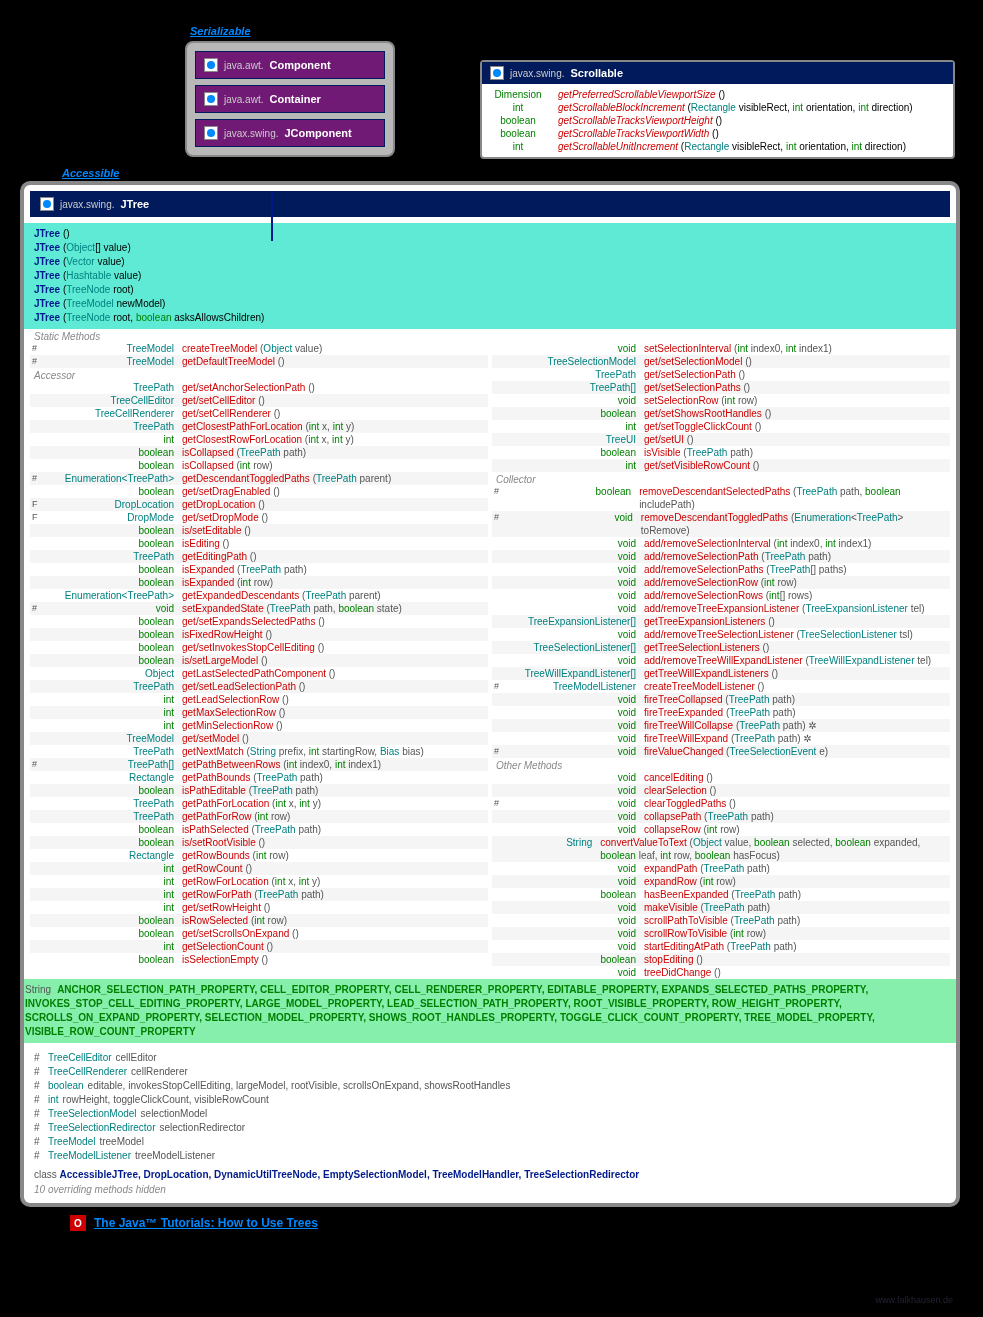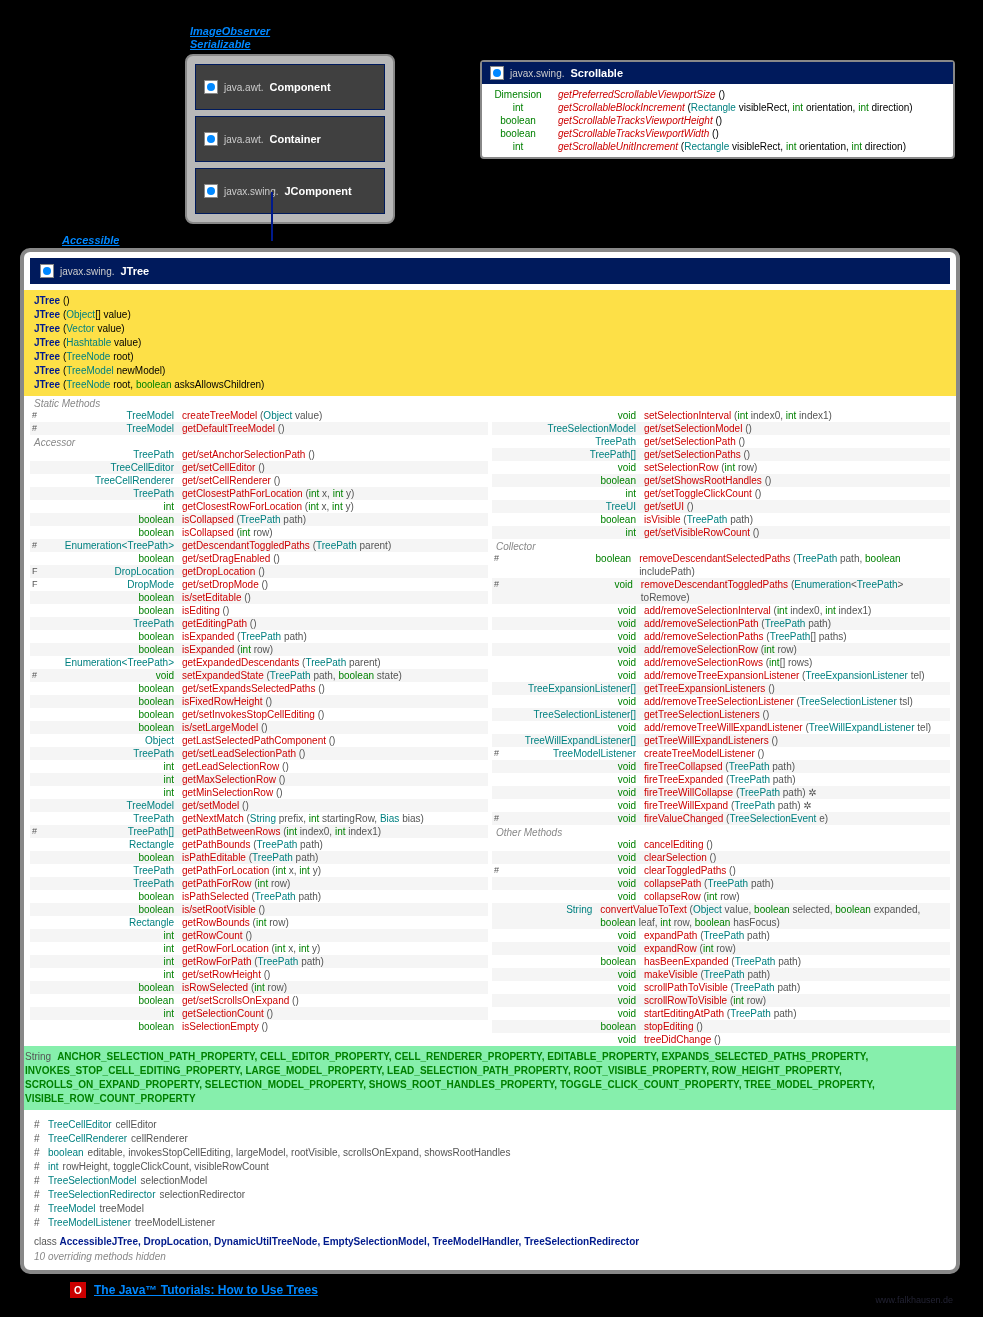--- a/index.html
+++ b/index.html
@@ -1,35 +1,35 @@
 <!DOCTYPE html>
 <html><head>
 <meta charset="utf-8">
 <style>
 *{margin:0;padding:0;box-sizing:border-box}
 body{font-family:Arial,Helvetica,sans-serif;font-size:10px;background:#000;width:983px;height:1317px;padding:25px 20px}
 .top-labels{margin-left:170px;color:#0088ff;font-weight:bold;font-style:italic;font-size:11px;line-height:13px;margin-bottom:3px}
 .top-labels div{text-decoration:underline}
 .hierarchy-box{background:#b8b8b8;border:2px solid #888;border-radius:8px;padding:8px;width:210px;margin-left:165px;display:flex;flex-direction:column;gap:6px}
-.class-item{background:#404040;color:#fff;padding:15px 8px;display:flex;align-items:center;gap:6px;border:1px solid #001a5c}
+.class-item{background:#701a75;color:#fff;padding:6px 8px;display:flex;align-items:center;gap:6px;border:1px solid #001a5c}
 .java-icon{width:14px;height:14px;background:#fff;display:inline-flex;align-items:center;justify-content:center;font-size:8px;border:1px solid #888}
 .java-icon::before{content:"";width:8px;height:8px;background:#0088ff;border-radius:50%}
 .class-pkg{color:#ccc;font-size:10px}
 .class-name{color:#fff;font-weight:bold;font-size:11px}
 .scrollable-box{position:absolute;top:60px;left:480px;width:475px;background:#fff;border:2px solid #888;border-radius:4px}
 .scroll-header{background:#001a5c;padding:4px 8px;display:flex;align-items:center;gap:6px}
 .scroll-body{padding:4px 6px;font-size:10px;line-height:13px}
 .scroll-row{display:flex}
 .scroll-ret{width:70px;text-align:center;padding-right:10px;color:#008000}
 .scroll-method{color:#cc0000;font-style:italic}
 .scroll-params{color:#000}
 .accessible{color:#0088ff;font-weight:bold;font-style:italic;font-size:11px;text-decoration:underline;margin-top:10px;margin-left:42px}
 .main-box{background:#fff;border:4px solid #888;border-radius:10px;margin-top:2px;width:940px;min-height:1000px;padding:0 0 6px 0}
 .main-header{background:#001a5c;padding:6px 10px;margin:6px;display:flex;align-items:center;gap:6px}
-.constructors{background:#fde047;padding:4px 10px;font-size:10px;line-height:14px}
+.constructors{background:#5eead4;padding:4px 10px;font-size:10px;line-height:14px}
 .constructors .jtree-name{color:#001a8c;font-weight:bold}
 .method-section{padding:0 6px}
 .section-label{color:#888;font-style:italic;font-size:10px;padding:2px 0 0 4px}
 .columns{display:flex;gap:4px}
 .col{flex:1}
 .method-row{display:flex;font-size:10px;line-height:13px;padding:0 2px}
 .method-row:nth-child(even){background:#f5f5f5}
 .mod{width:10px;color:#555;font-size:9px}
 .ret{width:140px;text-align:right;padding-right:8px;color:#008080}
 .mname{color:#cc0000}
@@ -49,21 +49,20 @@
 .tutorial-link{margin-top:8px;margin-left:50px;display:flex;align-items:center;gap:8px}
 .ora-icon{width:16px;height:16px;background:#cc0000;color:#fff;display:inline-flex;align-items:center;justify-content:center;font-size:10px;font-weight:bold}
 .tutorial-link a{color:#0088ff;font-weight:bold;text-decoration:underline;font-size:12px}
 .footer-url{position:absolute;bottom:12px;right:30px;color:#223;font-size:9px}
 .connector1{position:absolute;top:192px;left:271px;width:2px;height:49px;background:#001a8c}
 </style>
 </head>
 <body>
 
 <div class="top-labels">
-  <div>ImageObserver</div>
   <div>Serializable</div>
 </div>
 
 <div class="hierarchy-box">
   <div class="class-item">
       <span class="java-icon"></span>
       <span class="class-pkg">java.awt.</span>
       <span class="class-name">Component</span>
     </div>
   <div class="class-item">

